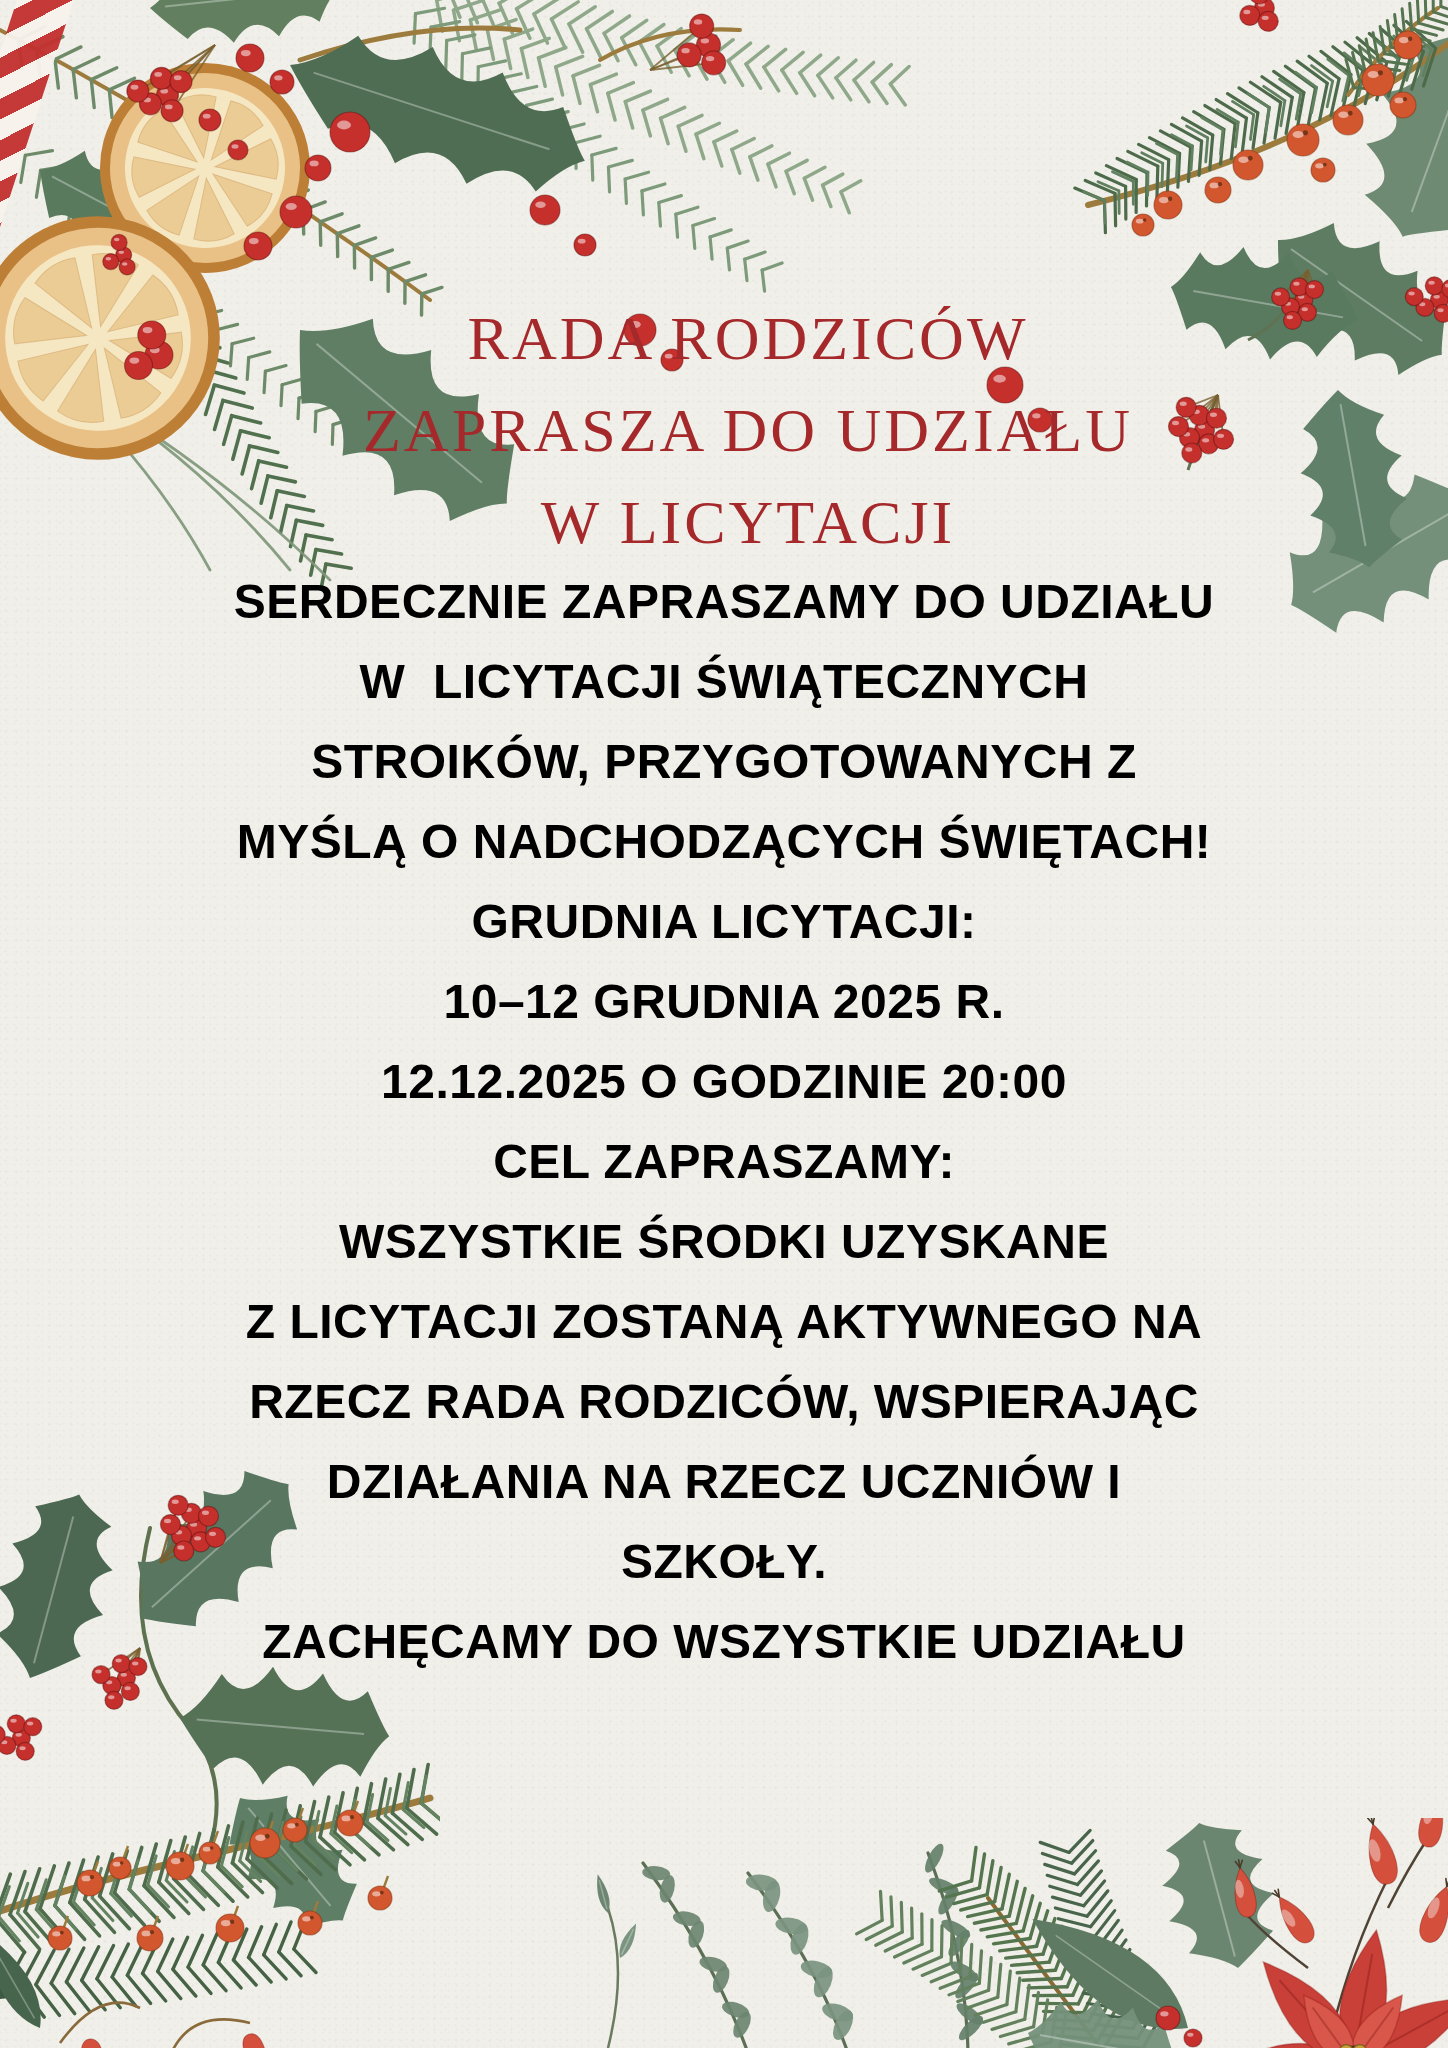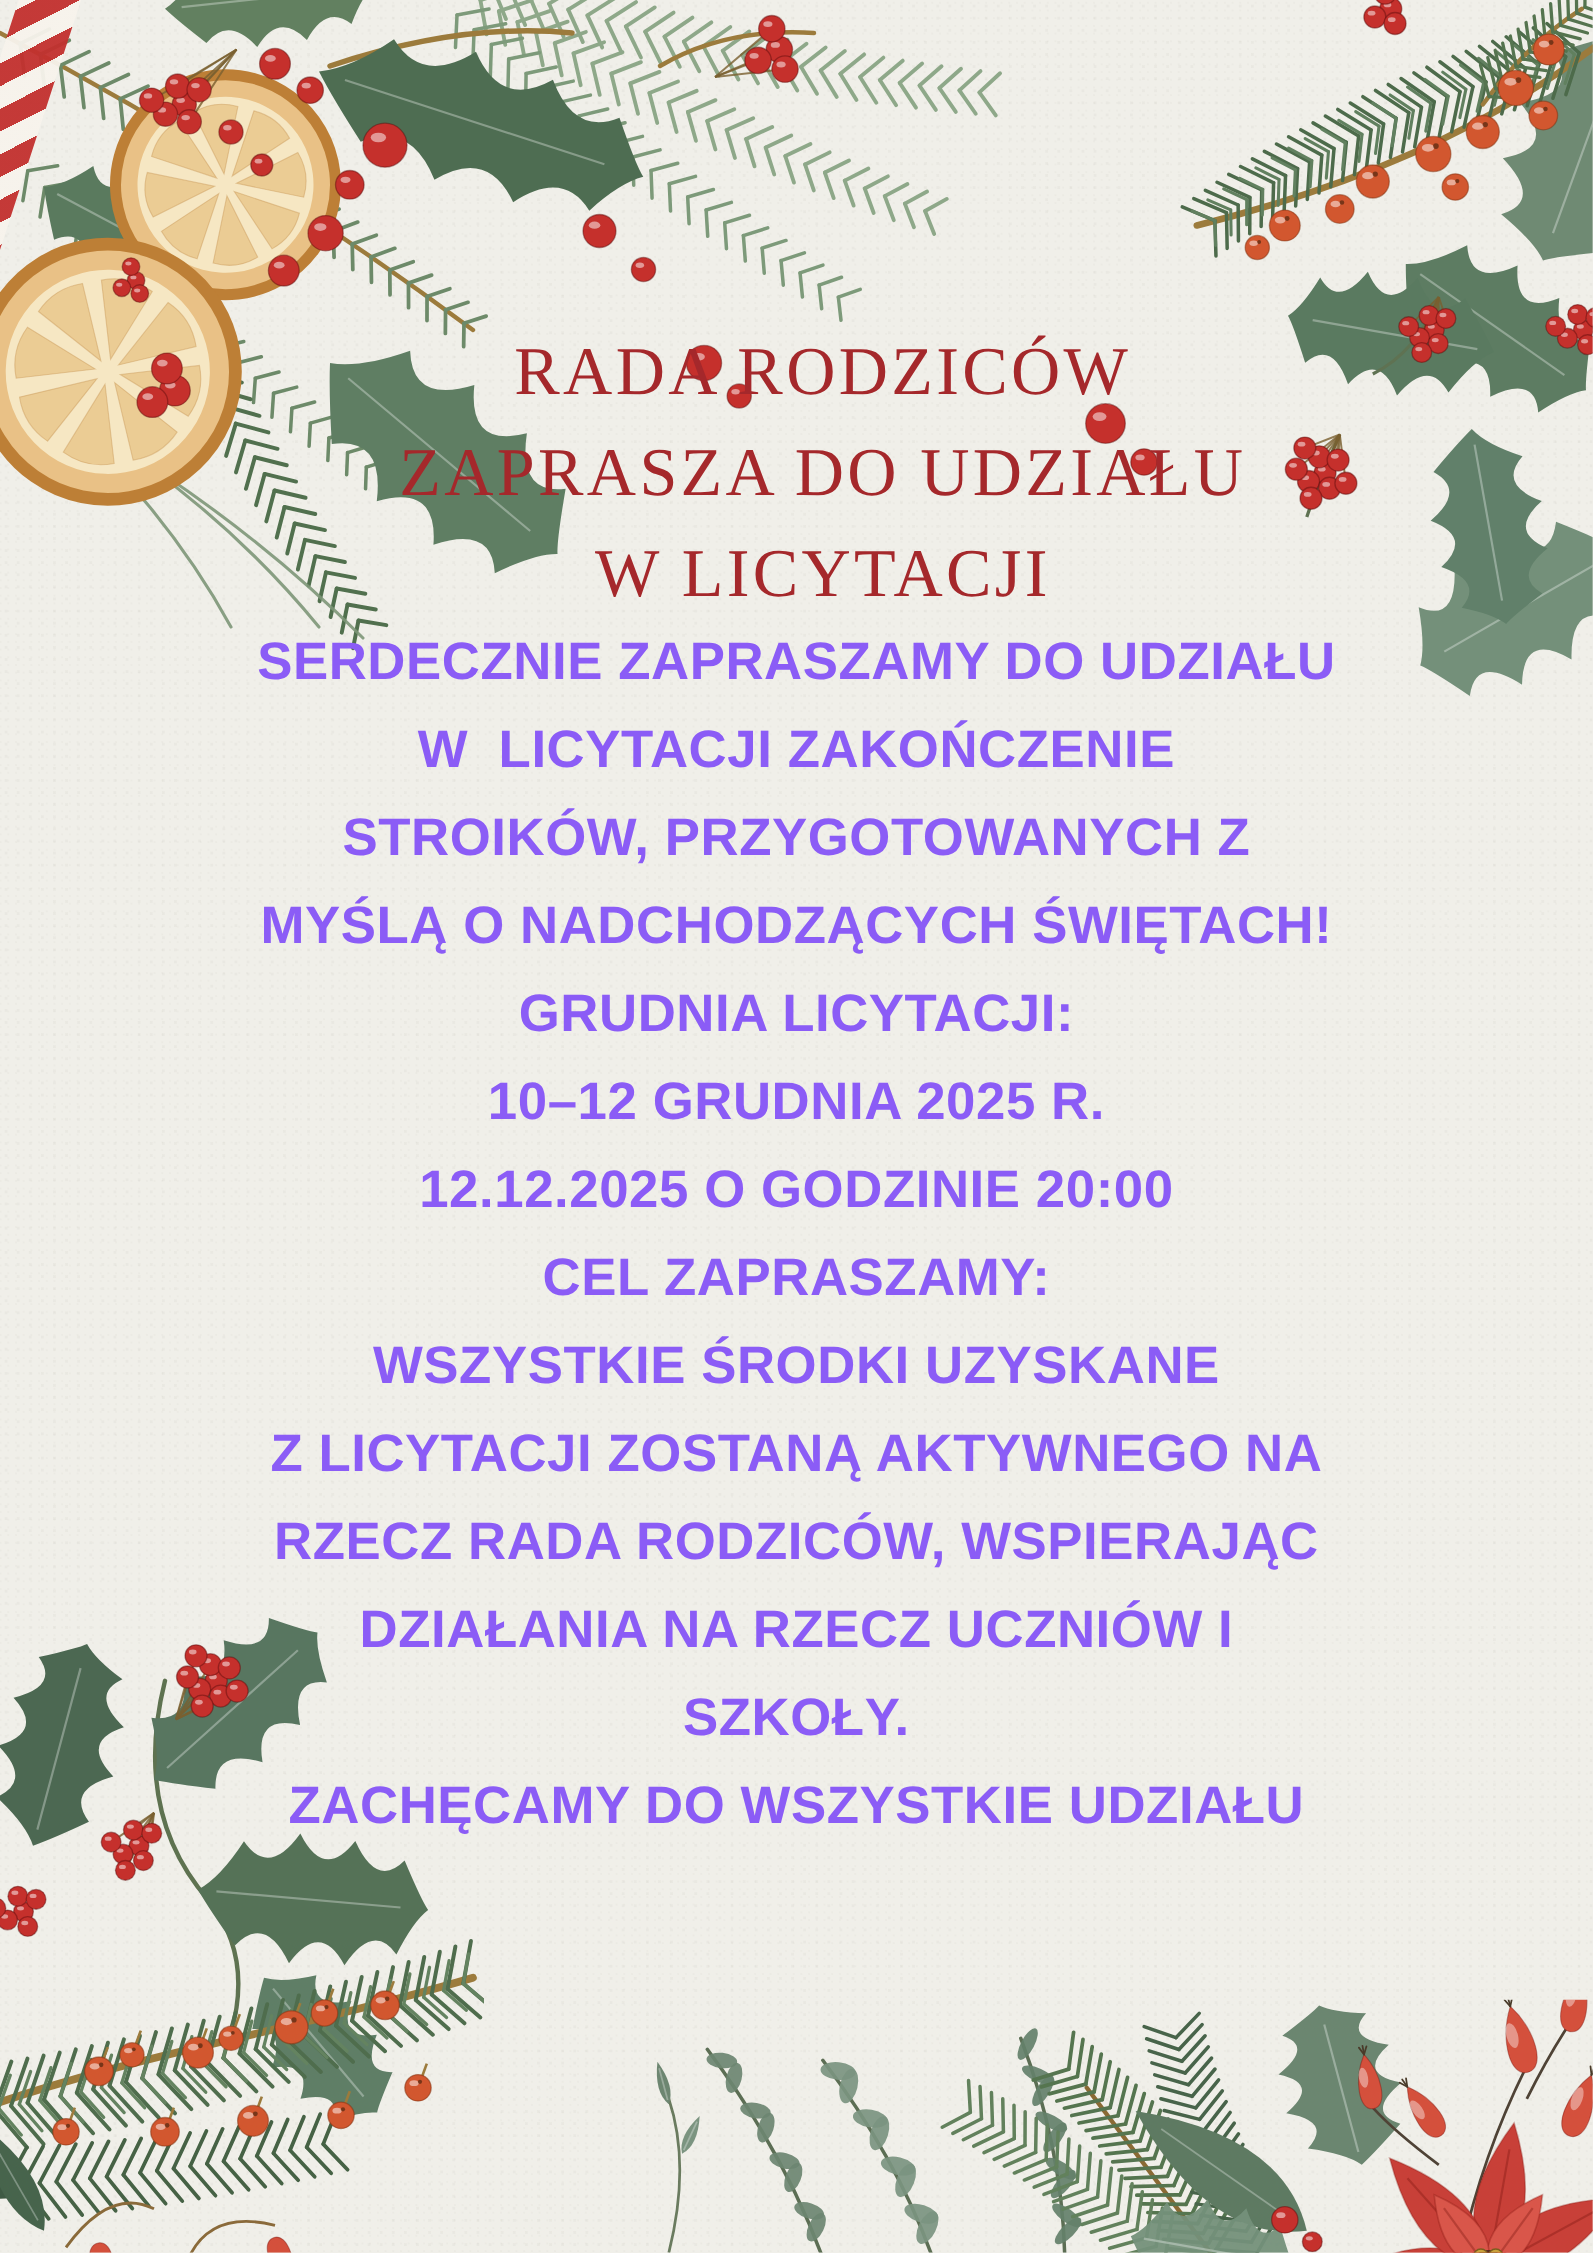--- a/index.html
+++ b/index.html
@@ -26,21 +26,21 @@
     position:absolute;top:292px;left:0;width:100%;z-index:2;
     text-align:center;margin:0;padding-left:48px;box-sizing:border-box;
     font-family:"Liberation Serif","DejaVu Serif",serif;
     font-size:62px;line-height:92px;letter-spacing:3px;font-weight:500;
     color:#a5282b;
   }
   .body-block{
     position:absolute;top:562px;left:0;width:100%;z-index:2;
     text-align:center;
     font-size:48px;line-height:80px;font-weight:700;letter-spacing:0.5px;
-    color:#8b5cf6;
+    color:#000000;
   }
   .title-line,.body-line{white-space:pre-wrap;}
 </style>
 </head>
 <body>
 
 <div class="poster">
 
   <svg id="deco-tl" class="deco" width="1100" height="620" viewBox="0 0 1100 620">
       <defs>
@@ -1492,21 +1492,21 @@
     </svg>
 
   <div class="title-block">
     <div class="title-line">RADA RODZICÓW</div>
     <div class="title-line">ZAPRASZA DO UDZIAŁU</div>
     <div class="title-line">W LICYTACJI</div>
   </div>
 
   <div class="body-block">
     <div class="body-line">SERDECZNIE ZAPRASZAMY DO UDZIAŁU</div>
-    <div class="body-line">W  LICYTACJI ZAKOŃCZENIE</div>
+    <div class="body-line">W  LICYTACJI ŚWIĄTECZNYCH</div>
     <div class="body-line">STROIKÓW, PRZYGOTOWANYCH Z</div>
     <div class="body-line">MYŚLĄ O NADCHODZĄCYCH ŚWIĘTACH!</div>
     <div class="body-line">GRUDNIA LICYTACJI:</div>
     <div class="body-line">10–12 GRUDNIA 2025 R.</div>
     <div class="body-line">12.12.2025 O GODZINIE 20:00</div>
     <div class="body-line">CEL ZAPRASZAMY:</div>
     <div class="body-line">WSZYSTKIE ŚRODKI UZYSKANE</div>
     <div class="body-line">Z LICYTACJI ZOSTANĄ AKTYWNEGO NA</div>
     <div class="body-line">RZECZ RADA RODZICÓW, WSPIERAJĄC</div>
     <div class="body-line">DZIAŁANIA NA RZECZ UCZNIÓW I</div>

